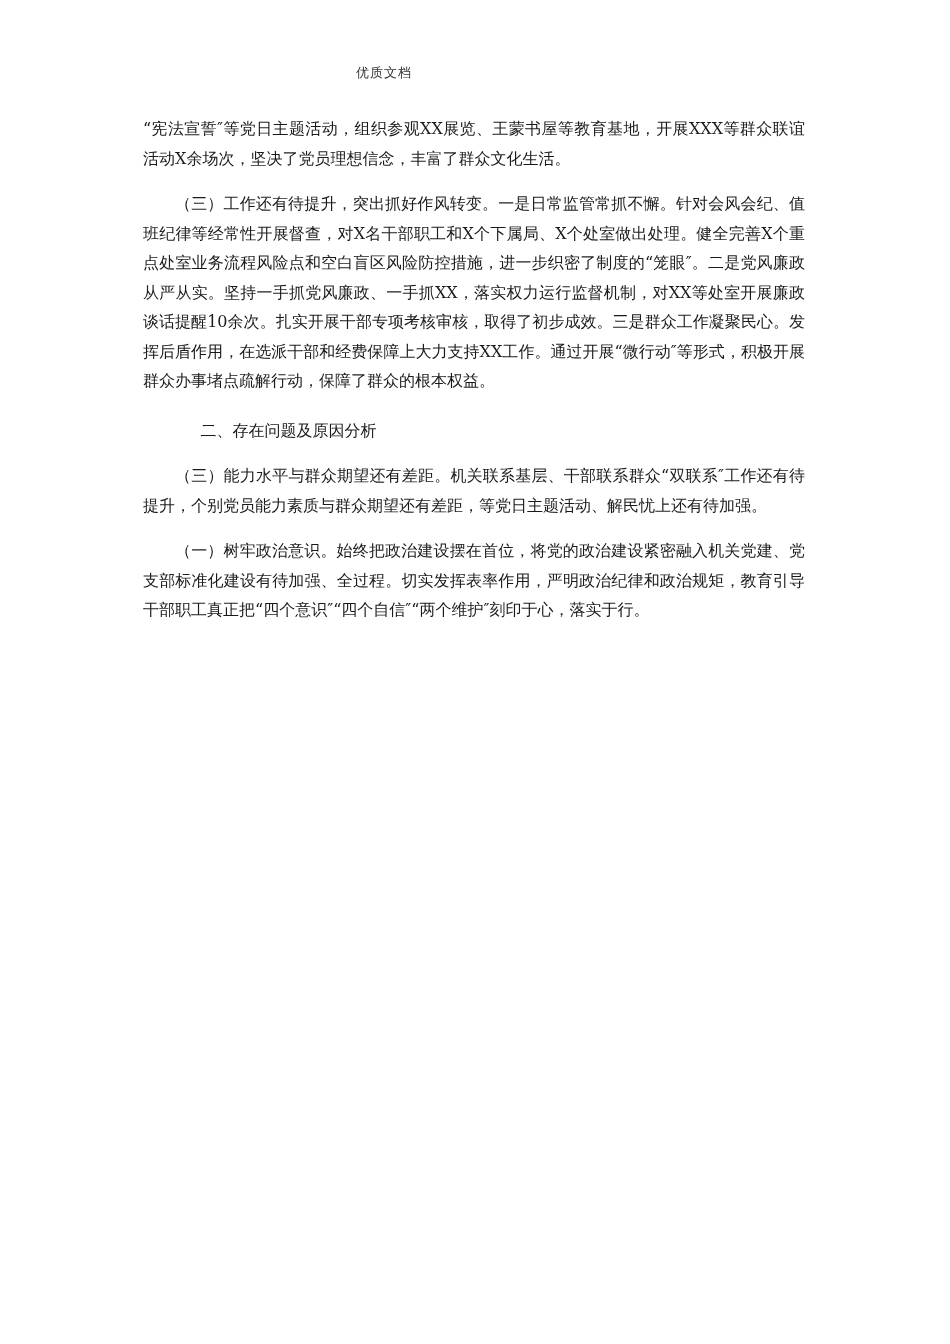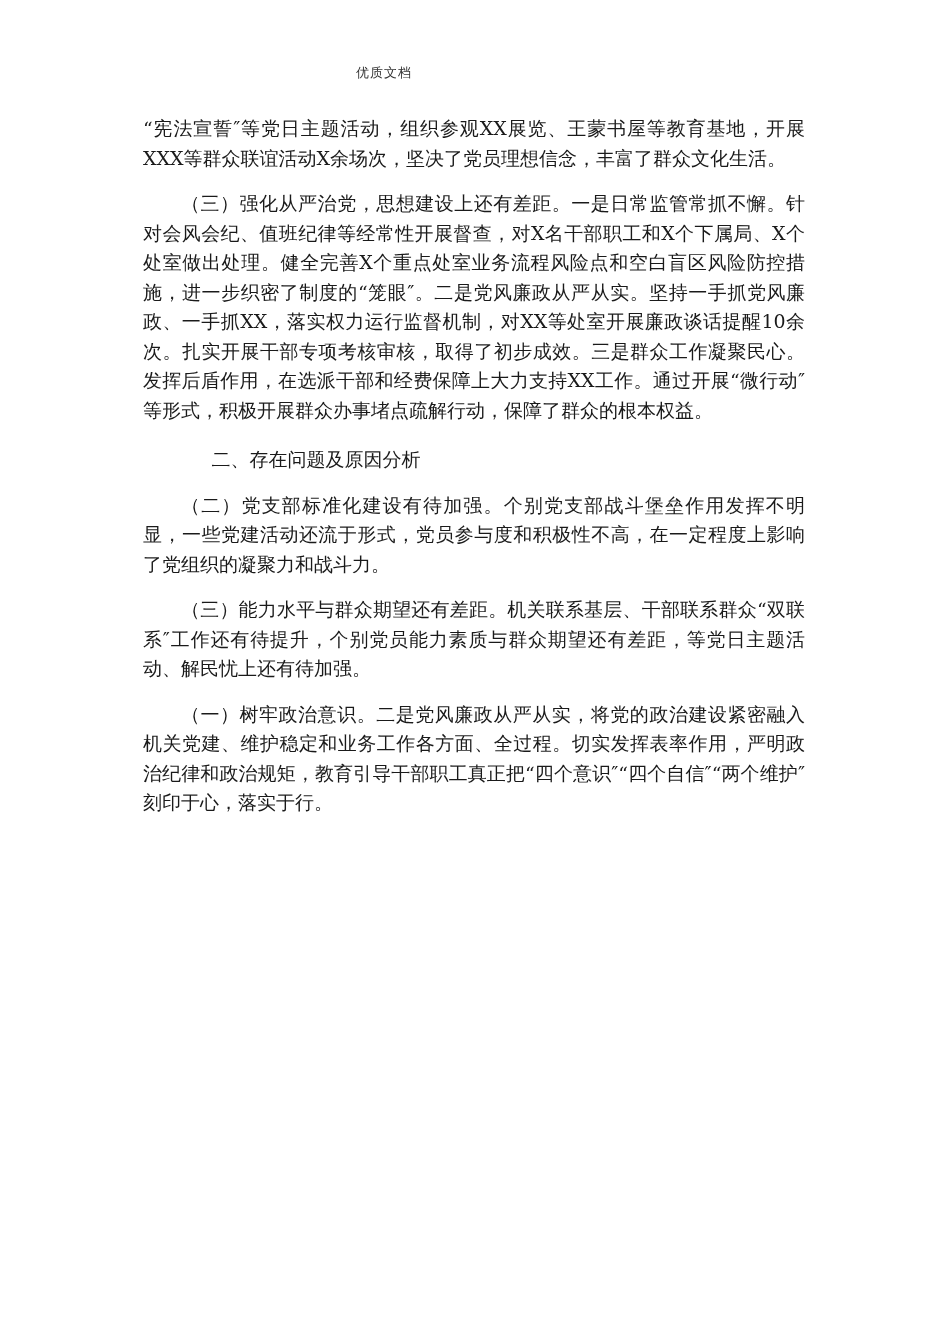--- a/index.html
+++ b/index.html
@@ -23,21 +23,21 @@
       text-align: center;
       font-size: 13px;
       color: #333;
       letter-spacing: 1px;
     }
     .content {
       position: absolute;
       top: 114px;
       left: 143px;
       width: 662px;
-      font-size: 19px;
+      font-size: 16px;
       line-height: 29.5px;
       text-align: justify;
       text-justify: inter-character;
     }
     .para {
       margin: 0 0 16px 0;
       text-indent: 2em;
     }
     .para.noindent {
       text-indent: 0;
@@ -52,18 +52,17 @@
       font-family: Liberation Serif, serif;
     }
   </style>
 </head>
 <body>
 
 <div class="page-header">优质文档</div>
 
 <div class="content">
   <p class="para noindent">“宪法宣誓″等党日主题活动，组织参观XX展览、王蒙书屋等教育基地，开展XXX等群众联谊活动X余场次，坚决了党员理想信念，丰富了群众文化生活。</p>
-  <p class="para">（三）强化从严治党，思想建设上还有差距。一是日常监管常抓不懈。针对会风会纪、值班纪律等经常性开展督查，对X名干部职工和X个下属局、X个处室做出处理。健全完善X个重点处室业务流程风险点和空白盲区风险防控措施，进一步织密了制度的“笼眼″。二是党风廉政从严从实。坚持一手抓党风廉政、一手抓XX，落实权力运行监督机制，对XX等处室开展廉政谈话提醒10余次。扎实开展干部专项考核审核，取得了初步成效。三是群众工作凝聚民心。发挥后盾作用，在选派干部和经费保障上大力支持XX工作。通过开展“微行动″等形式，积极开展群众办事堵点疏解行动，保障了群众的根本权益。</p>
+  <p class="para">（三）工作还有待提升，突出抓好作风转变。一是日常监管常抓不懈。针对会风会纪、值班纪律等经常性开展督查，对X名干部职工和X个下属局、X个处室做出处理。健全完善X个重点处室业务流程风险点和空白盲区风险防控措施，进一步织密了制度的“笼眼″。二是党风廉政从严从实。坚持一手抓党风廉政、一手抓XX，落实权力运行监督机制，对XX等处室开展廉政谈话提醒10余次。扎实开展干部专项考核审核，取得了初步成效。三是群众工作凝聚民心。发挥后盾作用，在选派干部和经费保障上大力支持XX工作。通过开展“微行动″等形式，积极开展群众办事堵点疏解行动，保障了群众的根本权益。</p>
   <p class="heading">二、存在问题及原因分析</p>
-  <p class="para">（二）党支部标准化建设有待加强。个别党支部战斗堡垒作用发挥不明显，一些党建活动还流于形式，党员参与度和积极性不高，在一定程度上影响了党组织的凝聚力和战斗力。</p>
   <p class="para">（三）能力水平与群众期望还有差距。机关联系基层、干部联系群众“双联系″工作还有待提升，个别党员能力素质与群众期望还有差距，等党日主题活动、解民忧上还有待加强。</p>
-  <p class="para">（一）树牢政治意识。二是党风廉政从严从实，将党的政治建设紧密融入机关党建、维护稳定和业务工作各方面、全过程。切实发挥表率作用，严明政治纪律和政治规矩，教育引导干部职工真正把“四个意识″“四个自信″“两个维护″刻印于心，落实于行。</p>
+  <p class="para">（一）树牢政治意识。始终把政治建设摆在首位，将党的政治建设紧密融入机关党建、党支部标准化建设有待加强、全过程。切实发挥表率作用，严明政治纪律和政治规矩，教育引导干部职工真正把“四个意识″“四个自信″“两个维护″刻印于心，落实于行。</p>
 </div>
 
 </body></html>

